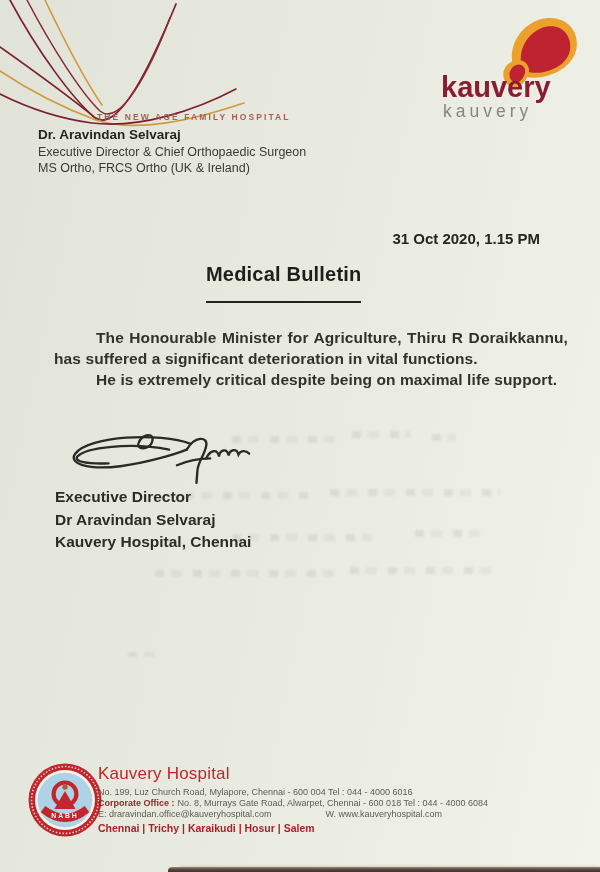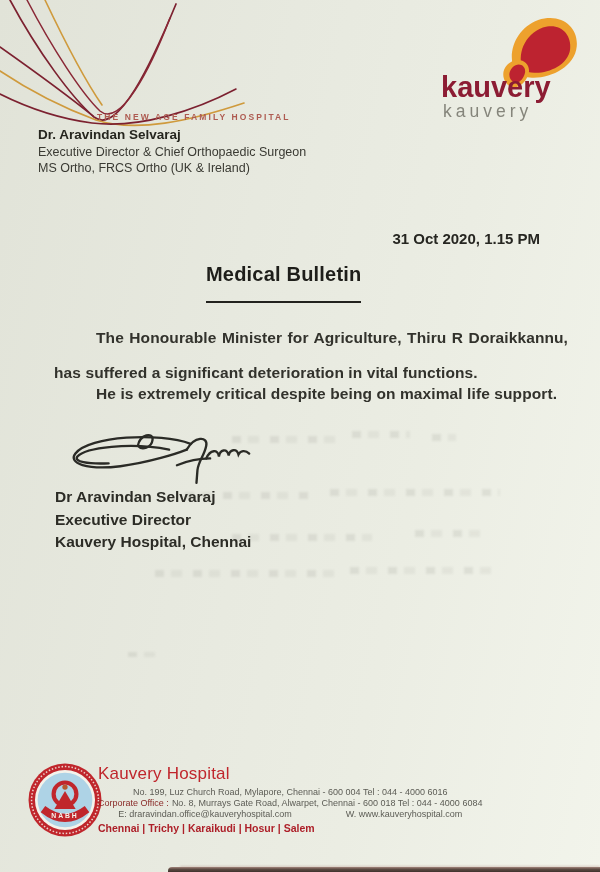--- a/index.html
+++ b/index.html
@@ -20,35 +20,35 @@
   .wordmark .main { font-size:29px; font-weight:700; color:#8c1c33; line-height:30px; }
   .wordmark .sub  { font-size:17.5px; color:#85857b; letter-spacing:4px; line-height:19px; margin-left:2px; }
 
   
   .datetime { top:230px; right:60px; font-size:15px; font-weight:700; color:#262621; }
   .title { top:263px; left:206px; font-size:20px; font-weight:700; color:#1e1e1a;
            border-bottom:2px solid #22221e; padding-bottom:15px; letter-spacing:.2px; }
   .body-block { left:54px; top:327px; width:514px; font-size:15.5px; font-weight:600;
                 color:#32322c; line-height:21px; letter-spacing:.1px; }
   .body-block .l1 { text-indent:42px; text-align:justify; text-align-last:justify; }
-  .body-block .l2 { margin-top:14px; }
+  .body-block .l2 { }
   .body-block .l3 { text-indent:42px; }
 
   .signatory { left:55px; top:486px; font-size:15.5px; font-weight:600; color:#2c2c26; line-height:22.5px; }
 
   
   .smudge { position:absolute; height:7px; opacity:.2; filter:blur(1.3px);
     background:repeating-linear-gradient(90deg, rgba(96,96,88,.55) 0 9px, rgba(96,96,88,0) 9px 16px,
                rgba(96,96,88,.35) 16px 27px, rgba(96,96,88,0) 27px 38px); }
 
   
   .footer-text { left:98px; top:764px; }
   .footer-org { font-size:17px; font-weight:400; color:#c0262c; letter-spacing:.2px; margin-bottom:3px; }
-  .footer-line { font-size:9px; line-height:10.8px; font-weight:500; color:#5c5c55;text-align:center; }
-  .corp-label { font-weight:400; color:#8a2b28; }
+  .footer-line { font-size:9px; line-height:10.8px; font-weight:500; color:#5c5c55; }
+  .corp-label { font-weight:700; color:#8a2b28; }
   .corp-rest { margin-left:3px; }
   .web { margin-left:14px;padding-left:40px; }
   .footer-cities { margin-top:3px; font-size:10.5px; font-weight:700; color:#ad1f28; }
 
   .scan-edge { position:absolute; bottom:0; left:168px; right:0; height:5px;
     background:linear-gradient(180deg,#a3857c 0%,#5d4a42 45%,#3f322c 100%);
     border-top-left-radius:4px; }
   .scan-edge-glow { position:absolute; bottom:4px; left:180px; right:0; height:2px;
     background:#b5948a; opacity:.45; filter:blur(1px); }
 </style>
@@ -102,22 +102,22 @@
       <path d="M142 20 C110 8 38 12 24 30 C16 40 36 47 70 43 C100 39 128 30 138 26"></path>
       <path d="M120 26 C80 18 34 24 26 33 C22 38 36 41 58 40"></path>
       <path d="M88 22 C90 10 104 8 103 16 C102 24 92 27 88 22"></path>
       <path d="M138 26 C146 12 160 12 158 22 C156 32 150 38 149 47 L148 60"></path>
       <path d="M128 42 C140 37 152 35 162 35"></path>
       <path d="M158 35 C162 26 170 25 171 33 C172 26 179 24 181 32 C182 26 189 24 191 31 C193 27 198 26 202 30"></path>
     </g>
   </svg>
 
   <div class="abs signatory">
+    <div>Executive Director</div>
     <div>Dr Aravindan Selvaraj</div>
-    <div>Executive Director</div>
     <div>Kauvery Hospital, Chennai</div>
   </div>
 
   <div class="smudge" style="left:232px;top:436px;width:104px"></div>
   <div class="smudge" style="left:352px;top:431px;width:58px"></div>
   <div class="smudge" style="left:432px;top:434px;width:24px"></div>
   <div class="smudge" style="left:185px;top:492px;width:130px"></div>
   <div class="smudge" style="left:330px;top:489px;width:170px"></div>
   <div class="smudge" style="left:232px;top:534px;width:140px"></div>
   <div class="smudge" style="left:415px;top:530px;width:70px"></div>

